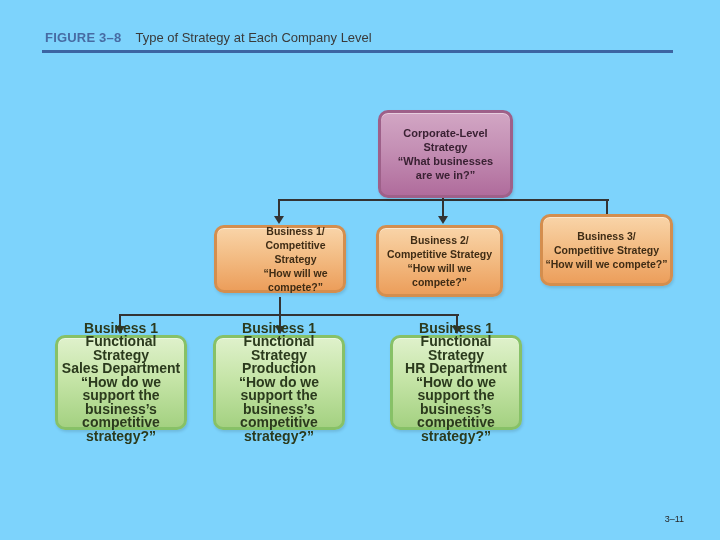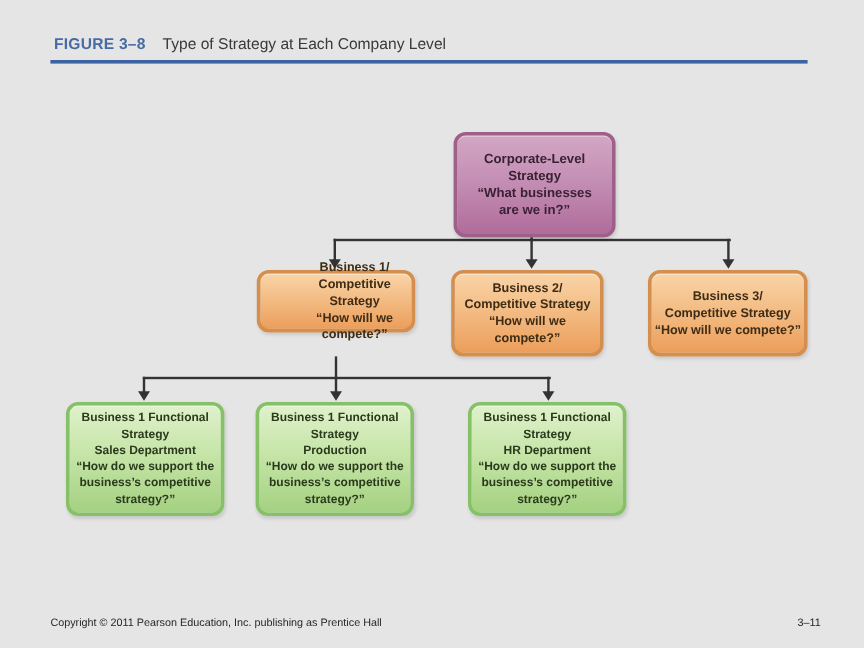--- a/index.html
+++ b/index.html
@@ -1,37 +1,37 @@
 <!DOCTYPE html>
 <html><head>
 <meta charset="utf-8">
 <style>
   html,body{margin:0;padding:0;background:#fff;}
   .slide{
-    position:relative;width:720px;height:540px;background:#e5e5e5;overflow:hidden;
+    position:relative;width:720px;height:540px;background:#7dd3fc;overflow:hidden;
     font-family:"Liberation Sans",sans-serif;
   }
   
   .header{position:absolute;left:45px;top:28px;white-space:nowrap;}
   .fig-label{font-size:13px;font-weight:bold;color:#476ba3;letter-spacing:.2px;}
   .fig-title{font-size:13px;color:#3a3a3a;margin-left:14px;}
   .rule{position:absolute;left:42px;top:50px;width:631px;height:3px;background:#3c64a2;}
   
   .node{
     position:absolute;border-radius:10px;display:flex;align-items:center;justify-content:center;
     text-align:center;box-sizing:border-box;
     box-shadow:1px 2px 3px rgba(0,0,0,0.12), inset 0 1px 0 rgba(255,255,255,0.45);
   }
   .node-text{white-space:pre-line;font-weight:bold;}
   .purple{border:3px solid #9e6089;background:linear-gradient(180deg,#d2a6c4 0%,#c48fb4 45%,#b06c9c 100%);}
   .purple .node-text{font-size:11px;line-height:14px;color:#3a2133;}
   .orange{border:3px solid #d48e4e;background:linear-gradient(180deg,#f9d4a8 0%,#f3bd85 45%,#ec9e5b 100%);}
   .orange .node-text{font-size:10.5px;line-height:14px;color:#3f2c15;}
   .green{border:3px solid #87c167;background:linear-gradient(180deg,#dff1cb 0%,#c6e5a8 45%,#a4d181 100%);}
-  .green .node-text{font-size:10px;line-height:13.5px;color:#2b3a1d;}
+  .green .node-text{font-size:14px;line-height:13.5px;color:#2b3a1d;}
   
   .cline{position:absolute;background:#333333;}
   .arrowhead{
     position:absolute;width:0;height:0;
     border-left:5px solid transparent;border-right:5px solid transparent;border-top:8px solid #333333;
   }
   
   .footer-left{position:absolute;left:42px;top:514px;font-size:9px;color:#262626;}
   .footer-right{position:absolute;right:36px;top:514px;font-size:9px;color:#262626;}
 </style>
@@ -63,31 +63,31 @@
   <div class="arrowhead" style="left:275px;top:326px;"></div>
   <div class="arrowhead" style="left:452px;top:326px;"></div>
 
   <div class="node purple" style="left:378px;top:110px;width:135px;height:88px;">
     <span class="node-text">Corporate-Level
 Strategy
 “What businesses
 are we in?”</span>
   </div>
 
-  <div class="node orange" style="left:214px;top:225px;width:132px;height:52px;padding-left:31px;">
+  <div class="node orange" style="left:214px;top:225px;width:132px;height:68px;padding-left:31px;">
     <span class="node-text">Business 1/
 Competitive Strategy
 “How will we compete?”</span>
   </div>
   <div class="node orange" style="left:376px;top:225px;width:127px;height:72px;">
     <span class="node-text">Business 2/
 Competitive Strategy
 “How will we compete?”</span>
   </div>
-  <div class="node orange" style="left:540px;top:225px;width:133px;height:72px;align-items:center;">
+  <div class="node orange" style="left:540px;top:214px;width:133px;height:72px;align-items:center;">
     <span class="node-text">Business 3/
 Competitive Strategy
 “How will we compete?”</span>
   </div>
 
   <div class="node green" style="left:55px;top:335px;width:132px;height:95px;">
     <span class="node-text">Business 1 Functional
 Strategy
 Sales Department
 “How do we support the
@@ -104,16 +104,15 @@
   </div>
   <div class="node green" style="left:390px;top:335px;width:132px;height:95px;">
     <span class="node-text">Business 1 Functional
 Strategy
 HR Department
 “How do we support the
 business’s competitive
 strategy?”</span>
   </div>
 
-  <div class="footer-left">Copyright © 2011 Pearson Education, Inc. publishing as Prentice Hall</div>
   <div class="footer-right">3–11</div>
 
 </div>
 
 </body></html>

